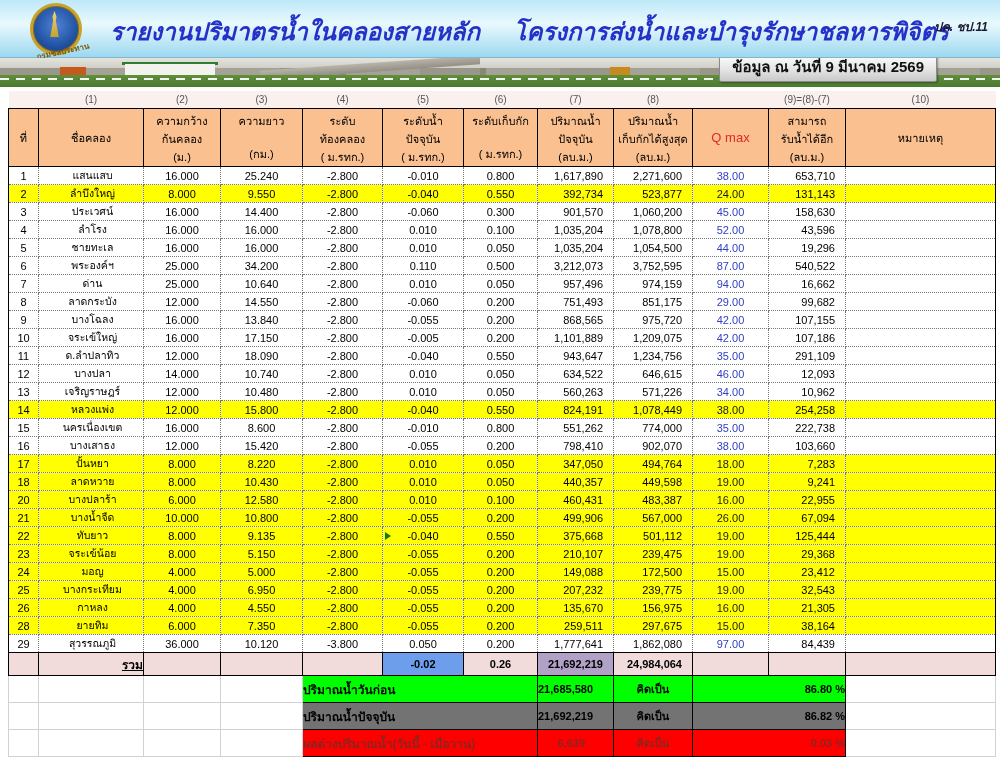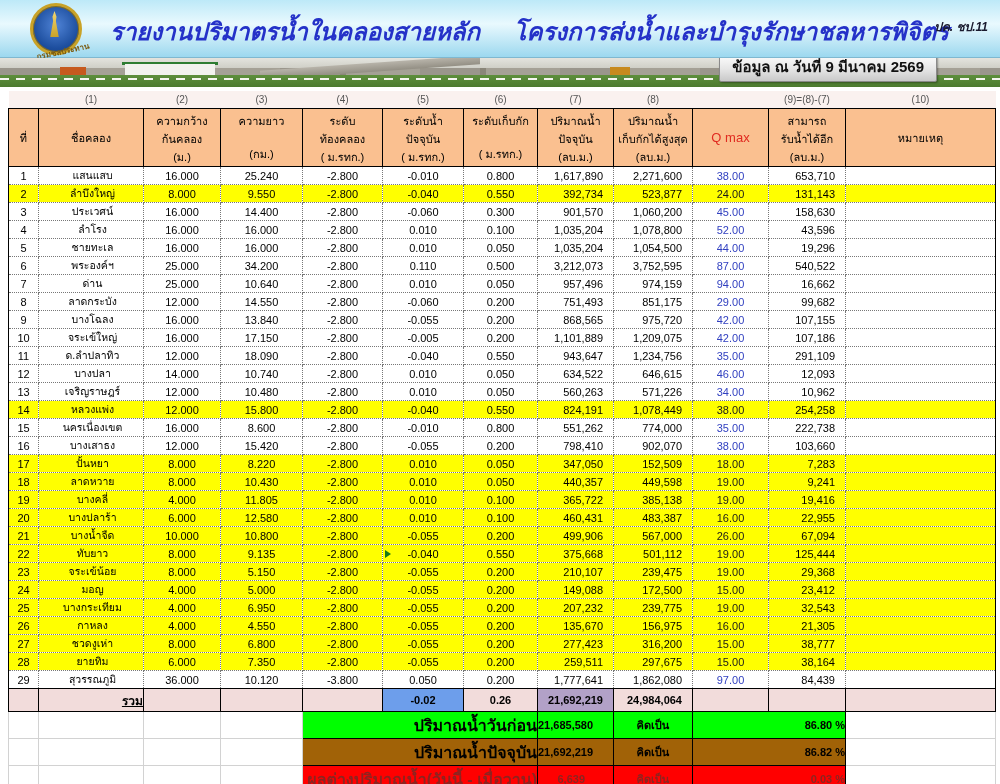--- a/index.html
+++ b/index.html
@@ -59,26 +59,26 @@
   
   tr.sum td{height:22px;background:#F2DCDB;border:1px solid #000;font-weight:bold;}
   tr.sum td.v-blue{background:#6D9EEB;text-align:center;}
   tr.sum td.v-purple{background:#B2A1C7;text-align:right;padding-right:10px;}
   tr.sum td.v-plain{text-align:center;}
   tr.sum td.v-num{text-align:right;padding-right:10px;}
   .sum-label{text-align:right;text-decoration:underline;font-size:12px;}
   
   tr.brow td{height:26px;border:1px solid #000;font-weight:bold;}
   tr.brow td.gcell{background:#fff;border:1px solid #D2D2D2;}
-  tr.brow td.lbl{text-align:right;font-size:16px;}
+  tr.brow td.lbl{text-align:left;font-size:12px;}
   tr.brow td.val{text-align:right;padding-right:28px;}
   tr.brow td.mid{text-align:center;}
   tr.brow td.pct{text-align:right;padding-left:13px;}
   tr.brow.g td.c{background:#00FF00;color:#000;}
-  tr.brow.p td.c{background:#a16207;color:#000;}
+  tr.brow.p td.c{background:#737373;color:#000;}
   tr.brow.r td.c{background:#FF0000;color:#8C2420;}
 </style>
 </head>
 <body>
 
 <div class="page">
 
   <div class="banner">
     <div class="logo">
       <div class="logo-circle"></div>
@@ -440,51 +440,37 @@
           </tr>
           <tr class="body-row hl">
             <td class="tc">17</td>
             <td class="tl name">ปั้นหยา</td>
             <td class="tc">8.000</td>
             <td class="tc">8.220</td>
             <td class="tc">-2.800</td>
             <td class="tc cellpos">0.010</td>
             <td class="tc">0.050</td>
             <td class="tr-al">347,050</td>
-            <td class="tr-al">152,509</td>
+            <td class="tr-al">494,764</td>
             <td class="tc qmax">18.00</td>
             <td class="tr-al">7,283</td>
             <td></td>
           </tr>
           <tr class="body-row hl">
             <td class="tc">18</td>
             <td class="tl name">ลาดหวาย</td>
             <td class="tc">8.000</td>
             <td class="tc">10.430</td>
             <td class="tc">-2.800</td>
             <td class="tc cellpos">0.010</td>
             <td class="tc">0.050</td>
             <td class="tr-al">440,357</td>
             <td class="tr-al">449,598</td>
             <td class="tc qmax">19.00</td>
             <td class="tr-al">9,241</td>
-            <td></td>
-          </tr>
-          <tr class="body-row hl">
-            <td class="tc">19</td>
-            <td class="tl name">บางคลี่</td>
-            <td class="tc">4.000</td>
-            <td class="tc">11.805</td>
-            <td class="tc">-2.800</td>
-            <td class="tc cellpos">0.010</td>
-            <td class="tc">0.100</td>
-            <td class="tr-al">365,722</td>
-            <td class="tr-al">385,138</td>
-            <td class="tc qmax">19.00</td>
-            <td class="tr-al">19,416</td>
             <td></td>
           </tr>
           <tr class="body-row hl">
             <td class="tc">20</td>
             <td class="tl name">บางปลาร้า</td>
             <td class="tc">6.000</td>
             <td class="tc">12.580</td>
             <td class="tc">-2.800</td>
             <td class="tc cellpos">0.010</td>
             <td class="tc">0.100</td>
@@ -572,34 +558,20 @@
             <td class="tc">-2.800</td>
             <td class="tc cellpos">-0.055</td>
             <td class="tc">0.200</td>
             <td class="tr-al">135,670</td>
             <td class="tr-al">156,975</td>
             <td class="tc qmax">16.00</td>
             <td class="tr-al">21,305</td>
             <td></td>
           </tr>
           <tr class="body-row hl">
-            <td class="tc">27</td>
-            <td class="tl name">ชวดงูเห่า</td>
-            <td class="tc">8.000</td>
-            <td class="tc">6.800</td>
-            <td class="tc">-2.800</td>
-            <td class="tc cellpos">-0.055</td>
-            <td class="tc">0.200</td>
-            <td class="tr-al">277,423</td>
-            <td class="tr-al">316,200</td>
-            <td class="tc qmax">15.00</td>
-            <td class="tr-al">38,777</td>
-            <td></td>
-          </tr>
-          <tr class="body-row hl">
             <td class="tc">28</td>
             <td class="tl name">ยายทิม</td>
             <td class="tc">6.000</td>
             <td class="tc">7.350</td>
             <td class="tc">-2.800</td>
             <td class="tc cellpos">-0.055</td>
             <td class="tc">0.200</td>
             <td class="tr-al">259,511</td>
             <td class="tr-al">297,675</td>
             <td class="tc qmax">15.00</td>

